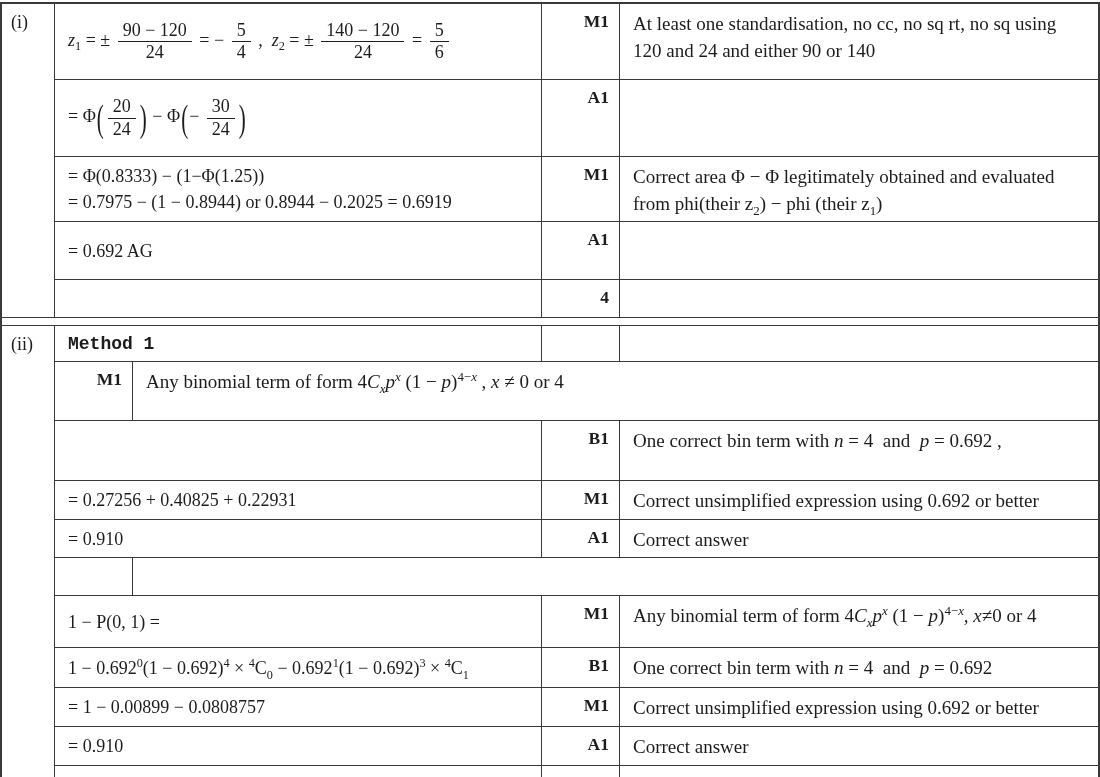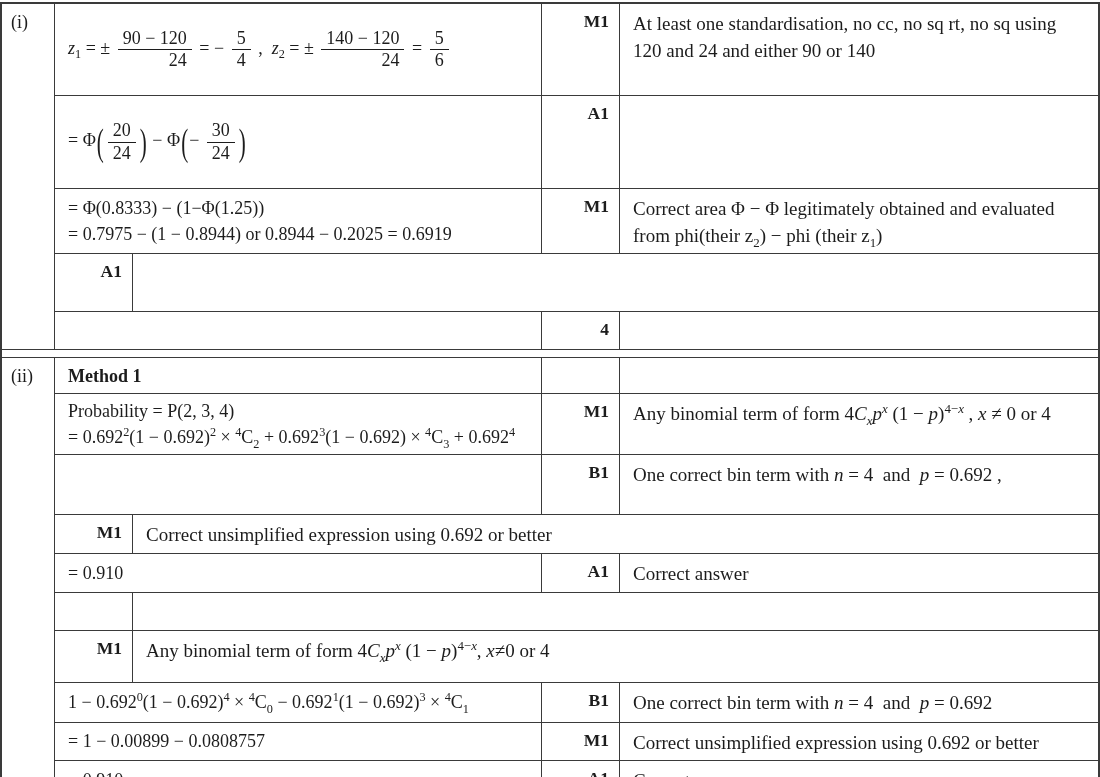--- a/index.html
+++ b/index.html
@@ -79,36 +79,36 @@
   .divider {
     height: 7px;
     border-top: 1.6px solid #3a3a3a;
     border-bottom: 1.6px solid #3a3a3a;
     background: #fff;
   }
   
   .frac {
     display: inline-block;
     vertical-align: middle;
-    text-align: right;
+    text-align: center;
     line-height: 1.18;
-    margin: 20px 3px;
+    margin: 12px 3px;
   }
   .frac > span { display: block; padding: 0 5px; }
   .frac > span:first-child { border-bottom: 1.4px solid #1c1c1c; }
   .bp {
     display: inline-block;
     transform: scaleY(1.85);
     font-size: 21px;
     vertical-align: middle;
     padding: 0 1px;
     line-height: 1;
   }
   sup, sub { font-size: 68%; line-height: 0; }
-  b { font-weight: bold; }
+  b { font-weight: bold; font-family: Liberation Mono, monospace; }
 </style>
 </head>
 <body>
 
 <div class="sheet">
   <div class="markscheme">
 
     <div class="section">
       <div class="part-col">(i)</div>
       <div class="rows-col">
@@ -130,20 +130,23 @@
 
         <div class="mrow" style="min-height:63px">
           <div class="cell work">
               <div>= Φ(0.8333) − (1−Φ(1.25))<br>= 0.7975 − (1 − 0.8944) or 0.8944 − 0.2025 = 0.6919</div>
             </div>
           <div class="cell mark">M1</div>
           <div class="cell note">Correct area Φ − Φ legitimately obtained and evaluated from phi(their z<sub>2</sub>) − phi (their z<sub>1</sub>)</div>
         </div>
 
         <div class="mrow" style="min-height:58px">
+          <div class="cell work">
+              <div>= 0.692 AG</div>
+            </div>
           <div class="cell mark">A1</div>
         </div>
 
         <div class="mrow" style="min-height:37px">
           <div class="cell work">
               <div></div>
             </div>
           <div class="cell mark">4</div>
           <div class="cell note"></div>
         </div>
@@ -159,54 +162,57 @@
 
         <div class="mrow" style="min-height:36px">
           <div class="cell work">
               <div><b>Method 1</b></div>
             </div>
           <div class="cell mark"></div>
           <div class="cell note"></div>
         </div>
 
         <div class="mrow" style="min-height:59px">
-          <div class="cell work">
-              <div>Probability = P(2, 3, 4)<br>= 0.692<sup>2</sup>(1 − 0.692)<sup>2</sup> × <sup>4</sup>C<sub>2</sub> + 0.692<sup>3</sup>(1 − 0.692) × <sup>4</sup>C<sub>3</sub> + 0.692<sup>4</sup></div>
-            </div>
           <div class="cell mark">M1</div>
           <div class="cell note">Any binomial term of form 4<i>C</i><sub><i>x</i></sub><i>p</i><sup><i>x</i></sup> (1 − <i>p</i>)<sup>4−<i>x</i></sup> , <i>x</i> ≠ 0 or 4</div>
         </div>
 
         <div class="mrow" style="min-height:60px">
           <div class="cell work">
               <div></div>
             </div>
           <div class="cell mark">B1</div>
           <div class="cell note">One correct bin term with <i>n</i> = 4&nbsp; and&nbsp; <i>p</i> = 0.692 ,</div>
         </div>
 
         <div class="mrow" style="min-height:38px">
+          <div class="cell work">
+              <div>= 0.27256 + 0.40825 + 0.22931</div>
+            </div>
           <div class="cell mark">M1</div>
           <div class="cell note">Correct unsimplified expression using 0.692 or better</div>
         </div>
 
         <div class="mrow" style="min-height:37px">
           <div class="cell work">
               <div>= 0.910</div>
             </div>
           <div class="cell mark">A1</div>
           <div class="cell note">Correct answer</div>
         </div>
 
         <div class="mrow" style="min-height:38px">
           <div class="cell mark"></div>
           <div class="cell note"></div>
         </div>
 
         <div class="mrow" style="min-height:52px">
+          <div class="cell work">
+              <div>1 − P(0, 1) =</div>
+            </div>
           <div class="cell mark">M1</div>
           <div class="cell note">Any binomial term of form 4<i>C</i><sub><i>x</i></sub><i>p</i><sup><i>x</i></sup> (1 − <i>p</i>)<sup>4−<i>x</i></sup>, <i>x</i>≠0 or 4</div>
         </div>
 
         <div class="mrow" style="min-height:40px">
           <div class="cell work">
               <div>1 − 0.692<sup>0</sup>(1 − 0.692)<sup>4</sup> × <sup>4</sup>C<sub>0</sub> − 0.692<sup>1</sup>(1 − 0.692)<sup>3</sup> × <sup>4</sup>C<sub>1</sub></div>
             </div>
           <div class="cell mark">B1</div>
           <div class="cell note">One correct bin term with <i>n</i> = 4&nbsp; and&nbsp; <i>p</i> = 0.692</div>

